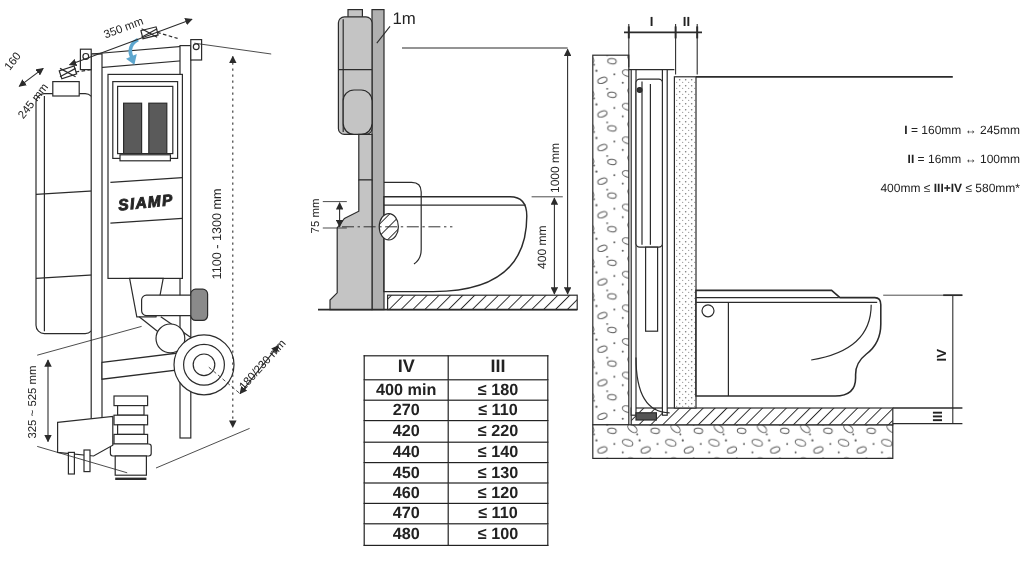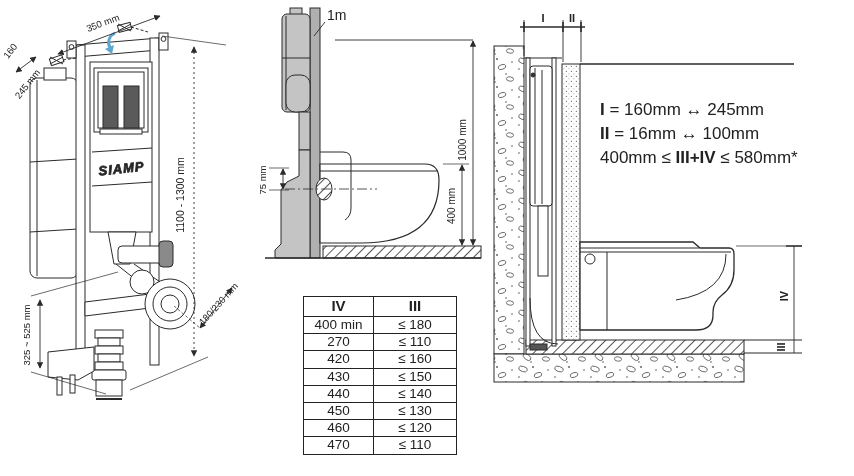--- a/index.html
+++ b/index.html
@@ -4,29 +4,29 @@
 <style>
   html,body{margin:0;padding:0;background:#fff;}
   #stage{position:relative;width:854px;height:476px;background:#ffffff;overflow:hidden;
          font-family:"Liberation Sans", sans-serif;color:#222;}
   .abs{position:absolute;}
   svg text{font-family:"Liberation Sans", sans-serif;fill:#222;}
   .dimtxt{font-size:9.5px;}
   .romanlbl{font-size:11px;font-weight:bold;}
 
   
-  #legend{left:600px;top:98px;width:250px;text-align:left;font-size:17px;line-height:24px;}
+  #legend{left:600px;top:98px;width:250px;text-align:right;font-size:10px;line-height:24px;}
   #legend .lg-line{white-space:nowrap;}
   #legend b{font-weight:bold;}
 
   
   #dim-table-wrap{left:303px;top:296px;width:153px;}
   table.dims{border-collapse:collapse;width:100%;table-layout:fixed;}
   table.dims th, table.dims td{border:1.6px solid #222;text-align:center;padding:0;
-      font-size:13.5px;height:16.2px;line-height:16.2px;background:#fff;}
+      font-size:13.5px;height:16.2px;line-height:16.2px;background:#fff;font-weight:bold;}
   table.dims th{font-weight:bold;font-size:15px;height:19px;}
   table.dims col.c1{width:70px;} table.dims col.c2{width:83px;}
 </style>
 </head>
 <body>
 
 <div id="stage">
 
   <svg width="0" height="0" class="abs" aria-hidden="true">
     <defs>
@@ -263,39 +263,39 @@
         <tr>
             <td>400 min</td>
             <td>≤ 180</td>
           </tr>
         <tr>
             <td>270</td>
             <td>≤ 110</td>
           </tr>
         <tr>
             <td>420</td>
-            <td>≤ 160</td>
-          </tr>
-        <tr>
-            <td>430</td>
-            <td>≤ 150</td>
+            <td>≤ 220</td>
           </tr>
         <tr>
             <td>440</td>
             <td>≤ 140</td>
           </tr>
         <tr>
             <td>450</td>
             <td>≤ 130</td>
           </tr>
         <tr>
             <td>460</td>
             <td>≤ 120</td>
           </tr>
         <tr>
             <td>470</td>
             <td>≤ 110</td>
+          </tr>
+        <tr>
+            <td>480</td>
+            <td>≤ 100</td>
           </tr>
       </tbody>
     </table>
   </div>
 
 </div>
 
 </body></html>

